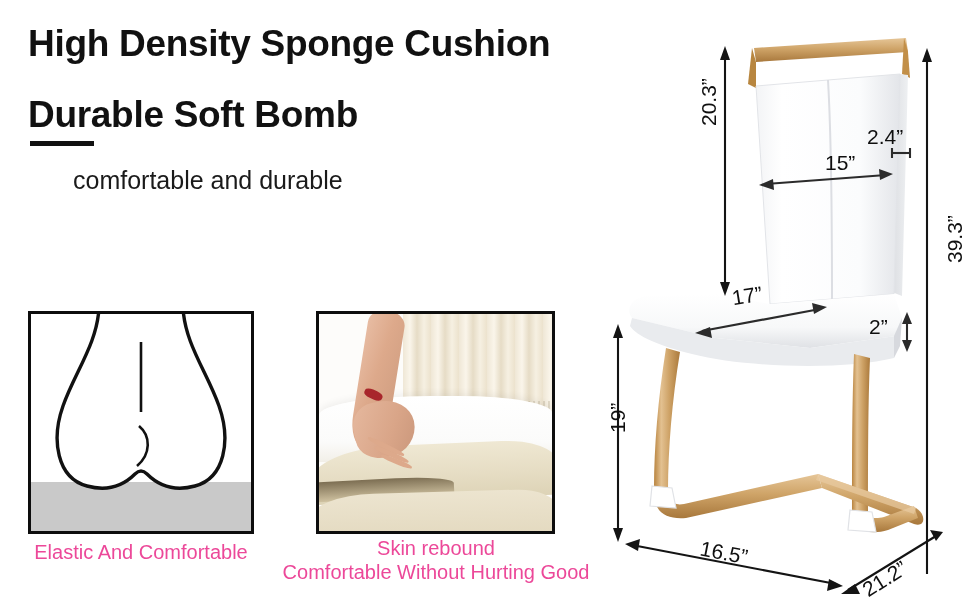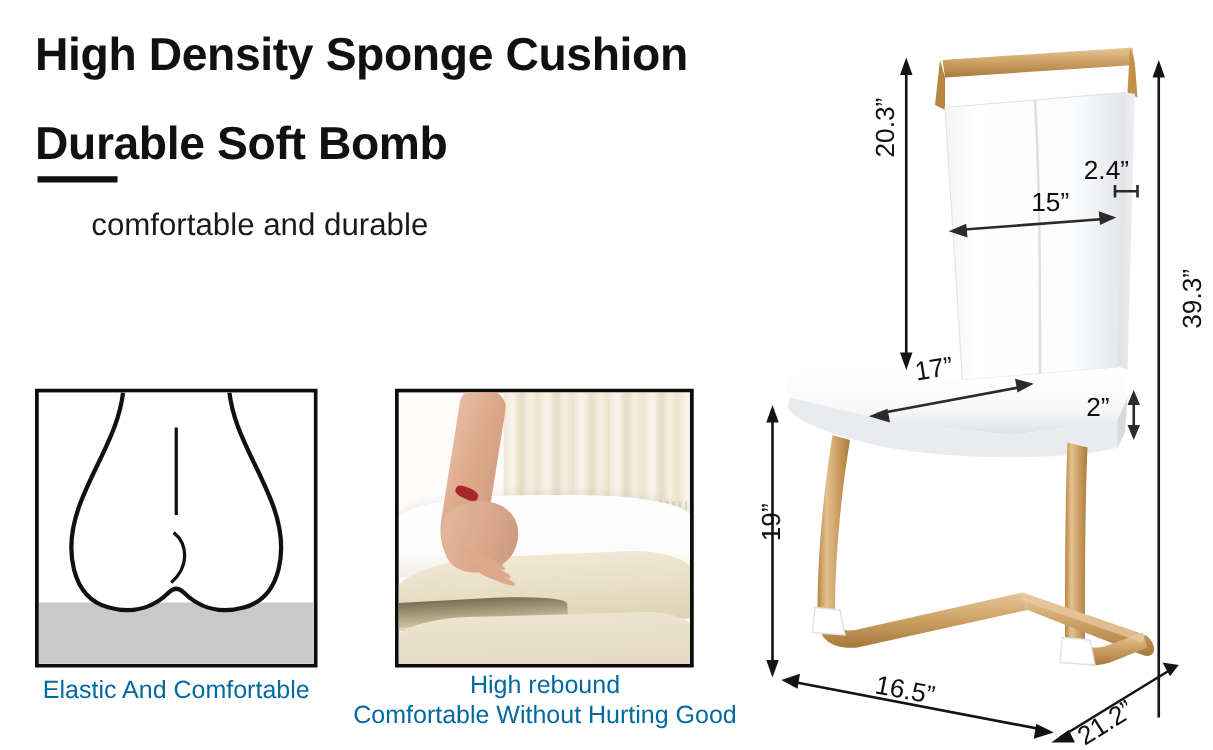--- a/index.html
+++ b/index.html
@@ -29,21 +29,21 @@
 
   
   .panel {
     position: absolute; border: 3px solid #0d0d0d; background: #fff;
     overflow: hidden;
   }
   #panel-elastic { left: 28px; top: 311px; width: 226px; height: 223px; }
   #panel-photo   { left: 316px; top: 311px; width: 239px; height: 223px; }
 
   .caption {
-    position: absolute; text-align: center; color: #0369a1;
+    position: absolute; text-align: center; color: #ec4899;
     font-size: 20px; line-height: 1.18;
   }
   #caption-elastic { left: 20px; top: 541px; width: 242px; }
   #caption-photo   { left: 278px; top: 537px; width: 316px; }
 
   
   .elastic-art { position: absolute; inset: 0; }
   .elastic-art svg { display: block; width: 100%; height: 100%; }
 
   
@@ -155,21 +155,21 @@
       <div class="foam2"></div>
       <div class="arm"></div>
       <div class="bracelet"></div>
       <div class="hand"></div>
       <div class="finger" style="left:20%;top:60%;width:17%;transform:rotate(26deg);"></div>
       <div class="finger" style="left:23%;top:63.5%;width:16%;transform:rotate(24deg);"></div>
       <div class="finger" style="left:26%;top:67%;width:14%;transform:rotate(22deg);"></div>
     </div>
   </div>
   <div class="caption" id="caption-photo">
-    <div>High rebound</div>
+    <div>Skin rebound</div>
     <div>Comfortable Without Hurting Good</div>
   </div>
 
   <div id="chair-figure">
     <svg viewBox="0 0 374 578" preserveAspectRatio="none">
       <defs>
         <linearGradient id="woodV" x1="0" y1="0" x2="1" y2="0">
           <stop offset="0%" stop-color="#b9843f"></stop>
           <stop offset="28%" stop-color="#e3c191"></stop>
           <stop offset="60%" stop-color="#cda165"></stop>

